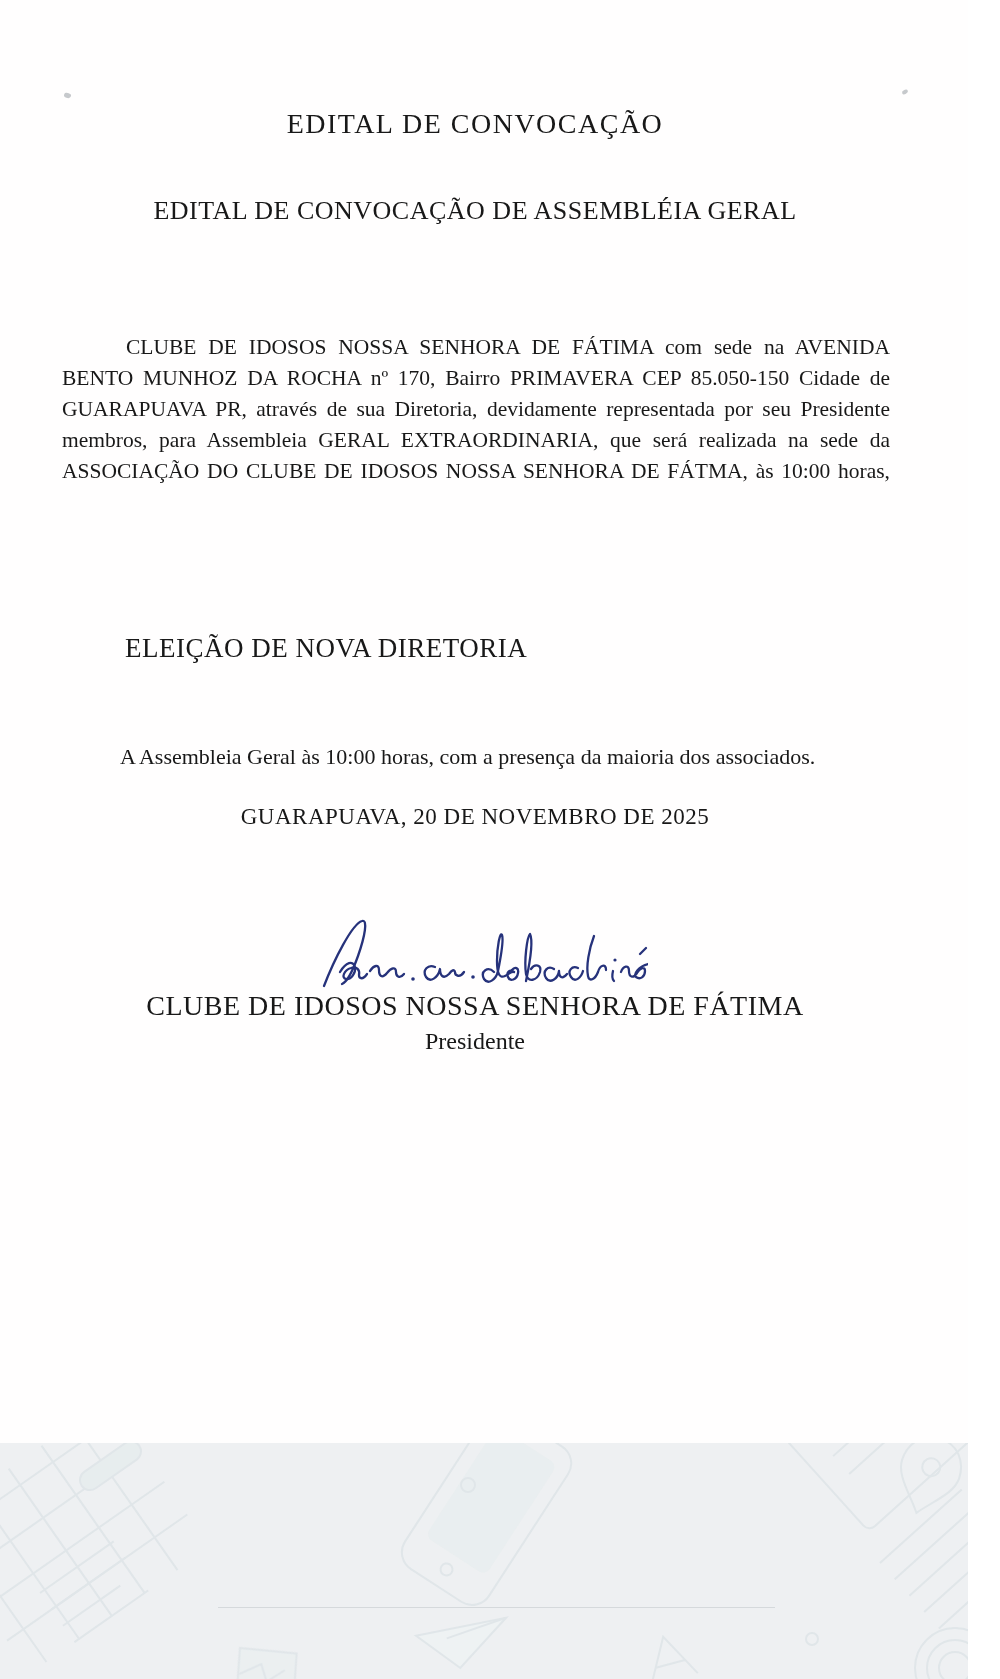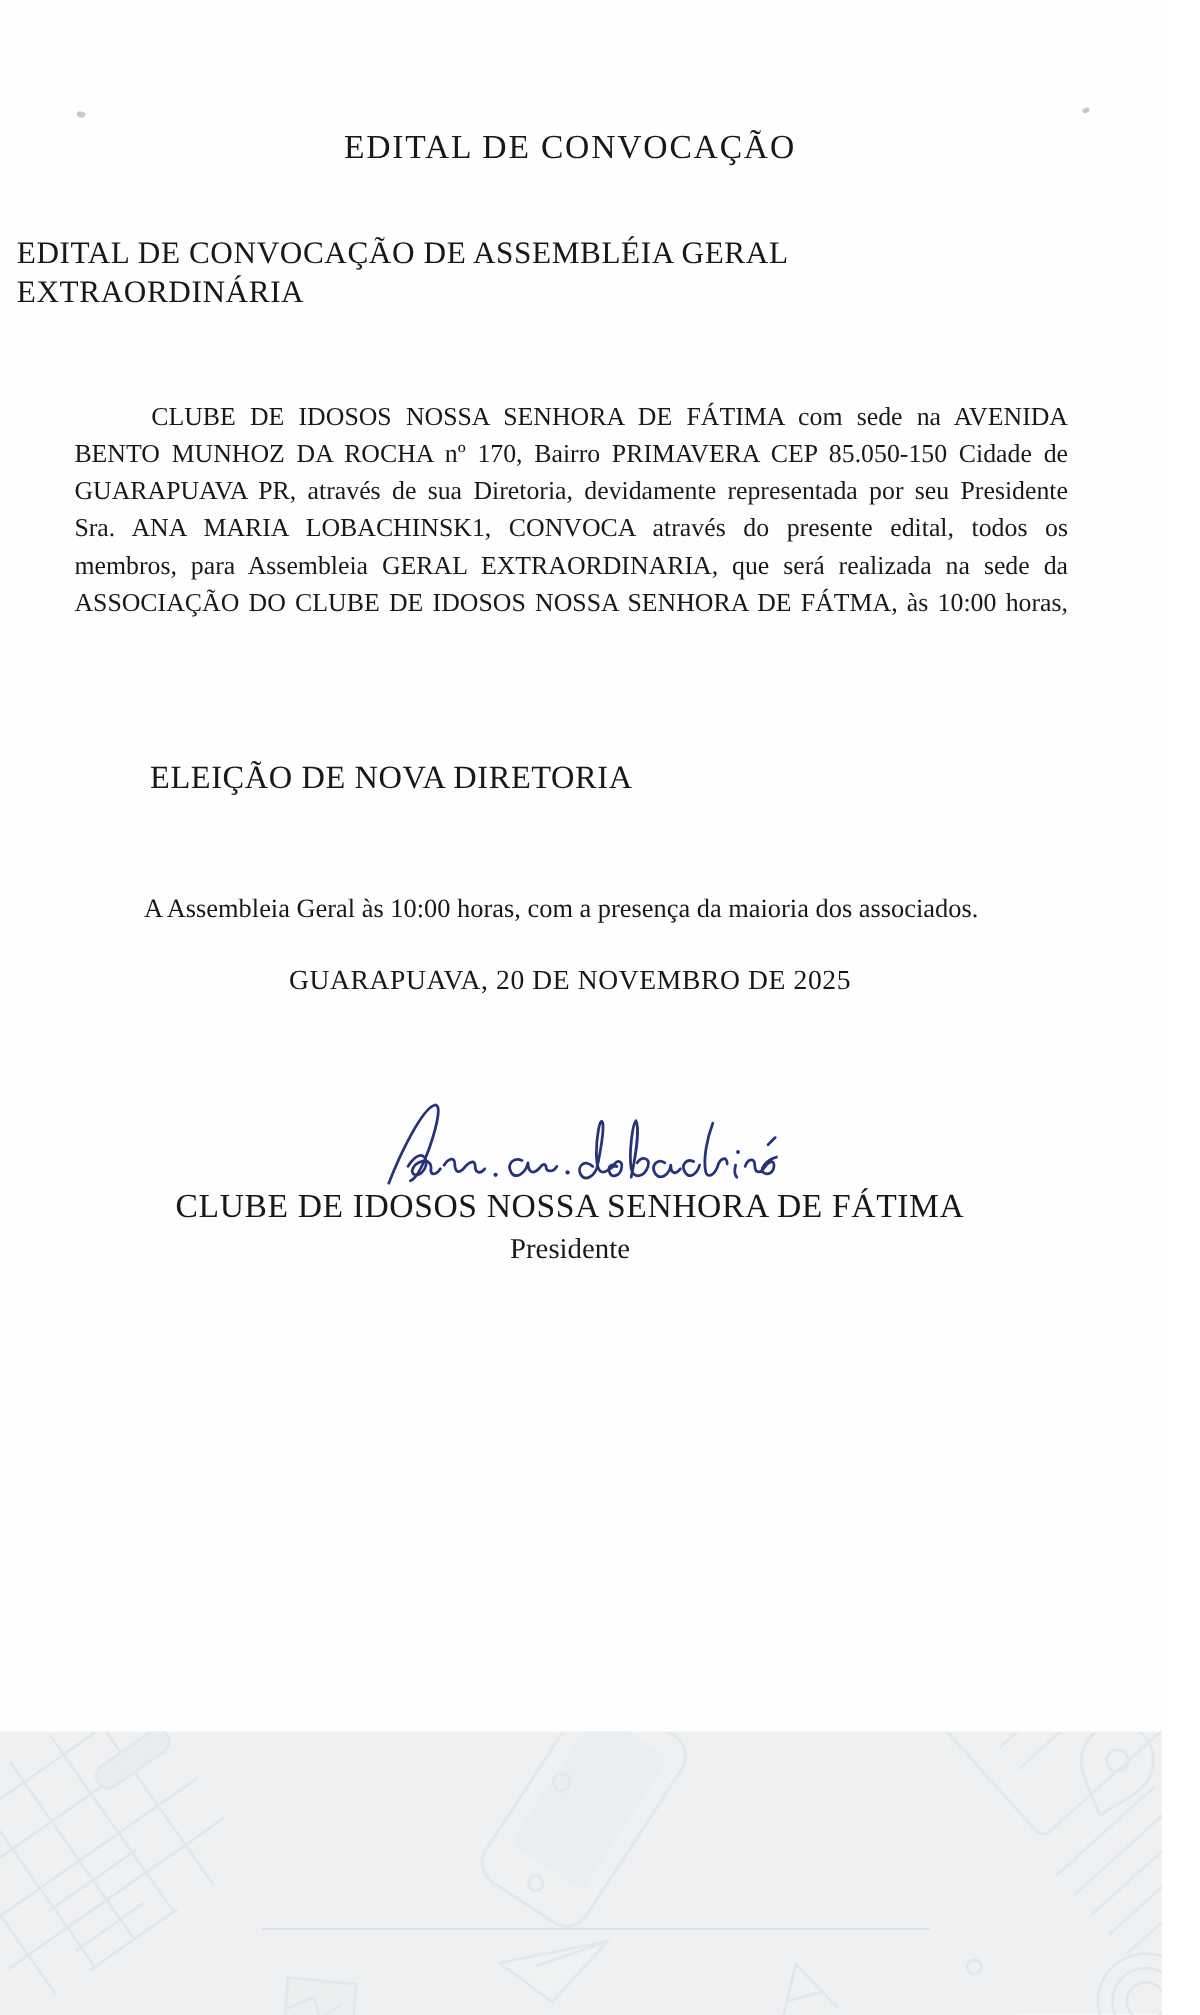--- a/index.html
+++ b/index.html
@@ -1,22 +1,22 @@
 <!DOCTYPE html>
 <html><head>
 <meta charset="utf-8">
 <style>
   html,body{margin:0;padding:0;background:#fff;}
   .page{position:relative;width:968px;height:1679px;background:#fffefe;overflow:hidden;
         font-family:"Liberation Serif",serif;color:#181818;}
   .sheet{position:absolute;left:0;top:0;width:950px;}
   .doc-title{position:absolute;top:108px;left:0;width:100%;text-align:center;
              font-size:28px;letter-spacing:1.5px;font-weight:normal;margin:0;}
-  .subtitle{position:absolute;top:194px;left:0;width:100%;text-align:left;
-            font-size:26px;line-height:33px;letter-spacing:0.5px;margin-left:14px;}
+  .subtitle{position:absolute;top:194px;left:0;width:100%;text-align:center;
+            font-size:26px;line-height:33px;letter-spacing:0.5px;}
   .paragraph{position:absolute;top:316px;left:62px;width:828px;
              font-size:21.5px;line-height:31px;}
   .para-line{text-align:justify;text-align-last:justify;white-space:normal;}
   .para-line.first{padding-left:64px;margin-top:16px;}
   .para-line.last{text-align-last:left;}
   .agenda{position:absolute;top:633px;left:125px;font-size:27px;letter-spacing:0.5px;}
   .quorum{position:absolute;top:744px;left:120px;font-size:22px;}
   .dateline{position:absolute;top:804px;left:0;width:100%;text-align:center;
             font-size:23px;letter-spacing:0.5px;}
   .signature{position:absolute;top:914px;left:318px;width:330px;height:76px;}
@@ -42,28 +42,26 @@
 
   <div class="speck s1"></div>
   <div class="speck s2"></div>
 
   <div class="sheet">
 
     <h1 class="doc-title">EDITAL DE CONVOCAÇÃO</h1>
 
     <div class="subtitle">
       <div>EDITAL DE CONVOCAÇÃO DE ASSEMBLÉIA GERAL</div>
-      <div>EXTRAORDINÁRIA</div>
     </div>
 
     <div class="paragraph">
         <div class="para-line first">CLUBE DE IDOSOS NOSSA SENHORA DE FÁTIMA com sede na AVENIDA</div>
         <div class="para-line">BENTO MUNHOZ DA ROCHA nº 170, Bairro PRIMAVERA CEP 85.050-150 Cidade de</div>
         <div class="para-line">GUARAPUAVA PR, através de sua Diretoria, devidamente representada por seu Presidente</div>
-        <div class="para-line">Sra. ANA MARIA LOBACHINSK1, CONVOCA através do presente edital, todos os</div>
         <div class="para-line">membros, para Assembleia GERAL EXTRAORDINARIA, que será realizada na sede da</div>
         <div class="para-line">ASSOCIAÇÃO DO CLUBE DE IDOSOS NOSSA SENHORA DE FÁTMA, às 10:00 horas,</div>
       </div>
 
     <div class="agenda">ELEIÇÃO DE NOVA DIRETORIA</div>
 
     <div class="quorum">A Assembleia Geral às 10:00 horas, com a presença da maioria dos associados.</div>
 
     <div class="dateline">GUARAPUAVA, 20 DE NOVEMBRO DE 2025</div>
 

